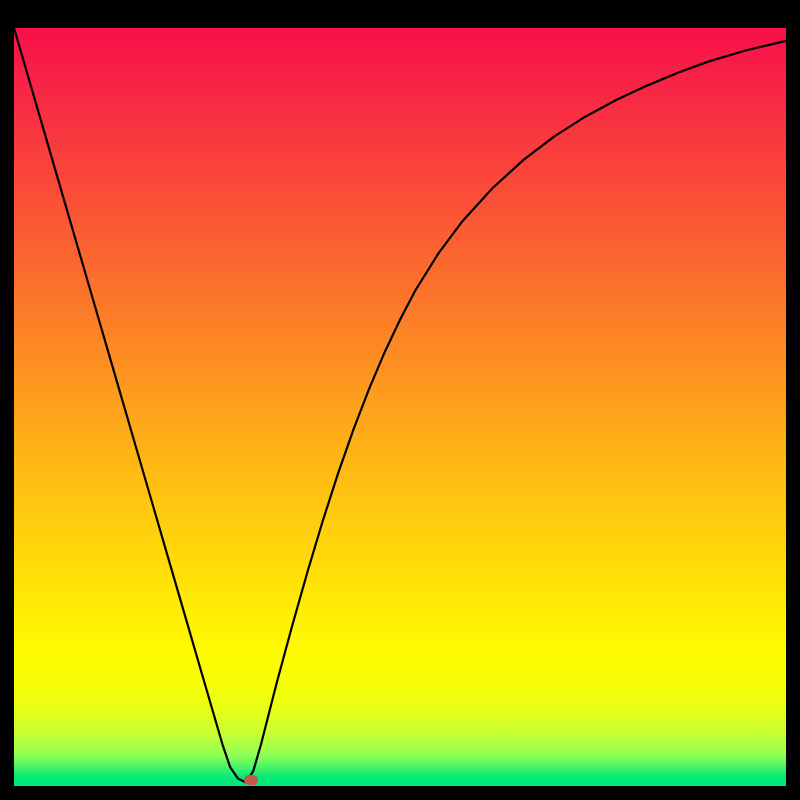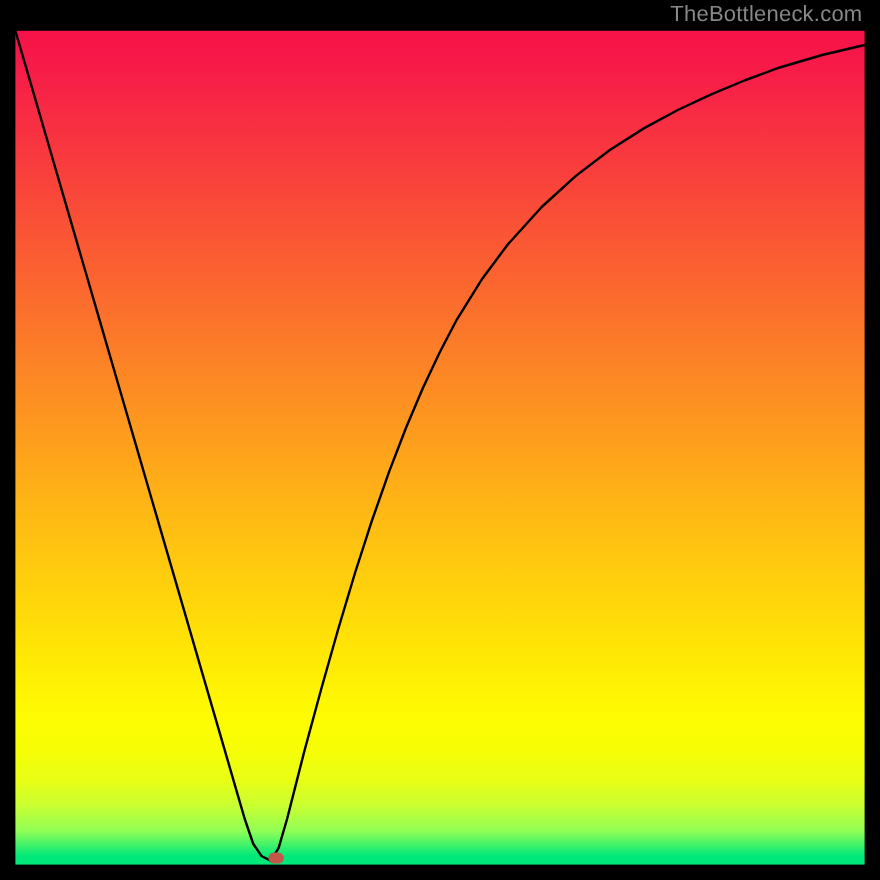--- a/index.html
+++ b/index.html
@@ -73,21 +73,20 @@
     border-radius: 5px;
     background: #C1584A;
     transform: translate(-50%, -50%);
   }
 </style>
 </head>
 <body>
 
 <div class="outer">
 
-  <div class="watermark">TheBottleneck.com</div>
 
   <div class="plot-frame">
     <div class="plot-gradient"></div>
 
     <svg class="curve" viewBox="0 0 772 758" preserveAspectRatio="none">
       <path id="curve-path" fill="none" stroke="#000" stroke-width="2.2" stroke-linejoin="round" stroke-linecap="round" d="M0.00 0.00 L15.44 53.06 L30.88 106.12 L46.32 159.18 L61.76 212.24 L77.20 265.30 L92.64 318.36 L108.08 371.42 L123.52 424.48 L138.96 477.54 L154.40 530.60 L169.84 583.66 L185.28 636.72 L200.72 689.78 L208.44 716.31 L216.16 739.05 L223.88 750.42 L231.60 754.21 L232.37 754.21 L239.32 742.84 L247.04 716.31 L262.48 655.67 L277.92 598.82 L293.36 544.24 L308.80 492.70 L324.24 444.95 L339.68 400.98 L355.12 360.81 L370.56 324.42 L386.00 291.83 L401.44 262.27 L424.60 225.13 L447.76 194.05 L478.64 159.94 L509.52 131.89 L540.40 108.39 L571.28 88.69 L602.16 72.01 L633.04 57.61 L663.92 44.72 L694.80 33.35 L733.40 21.98 L772.00 12.89"></path>
     </svg>
 
     <div id="marker" class="marker" style="left: 237.004px; top: 751.936px;"></div>
   </div>

